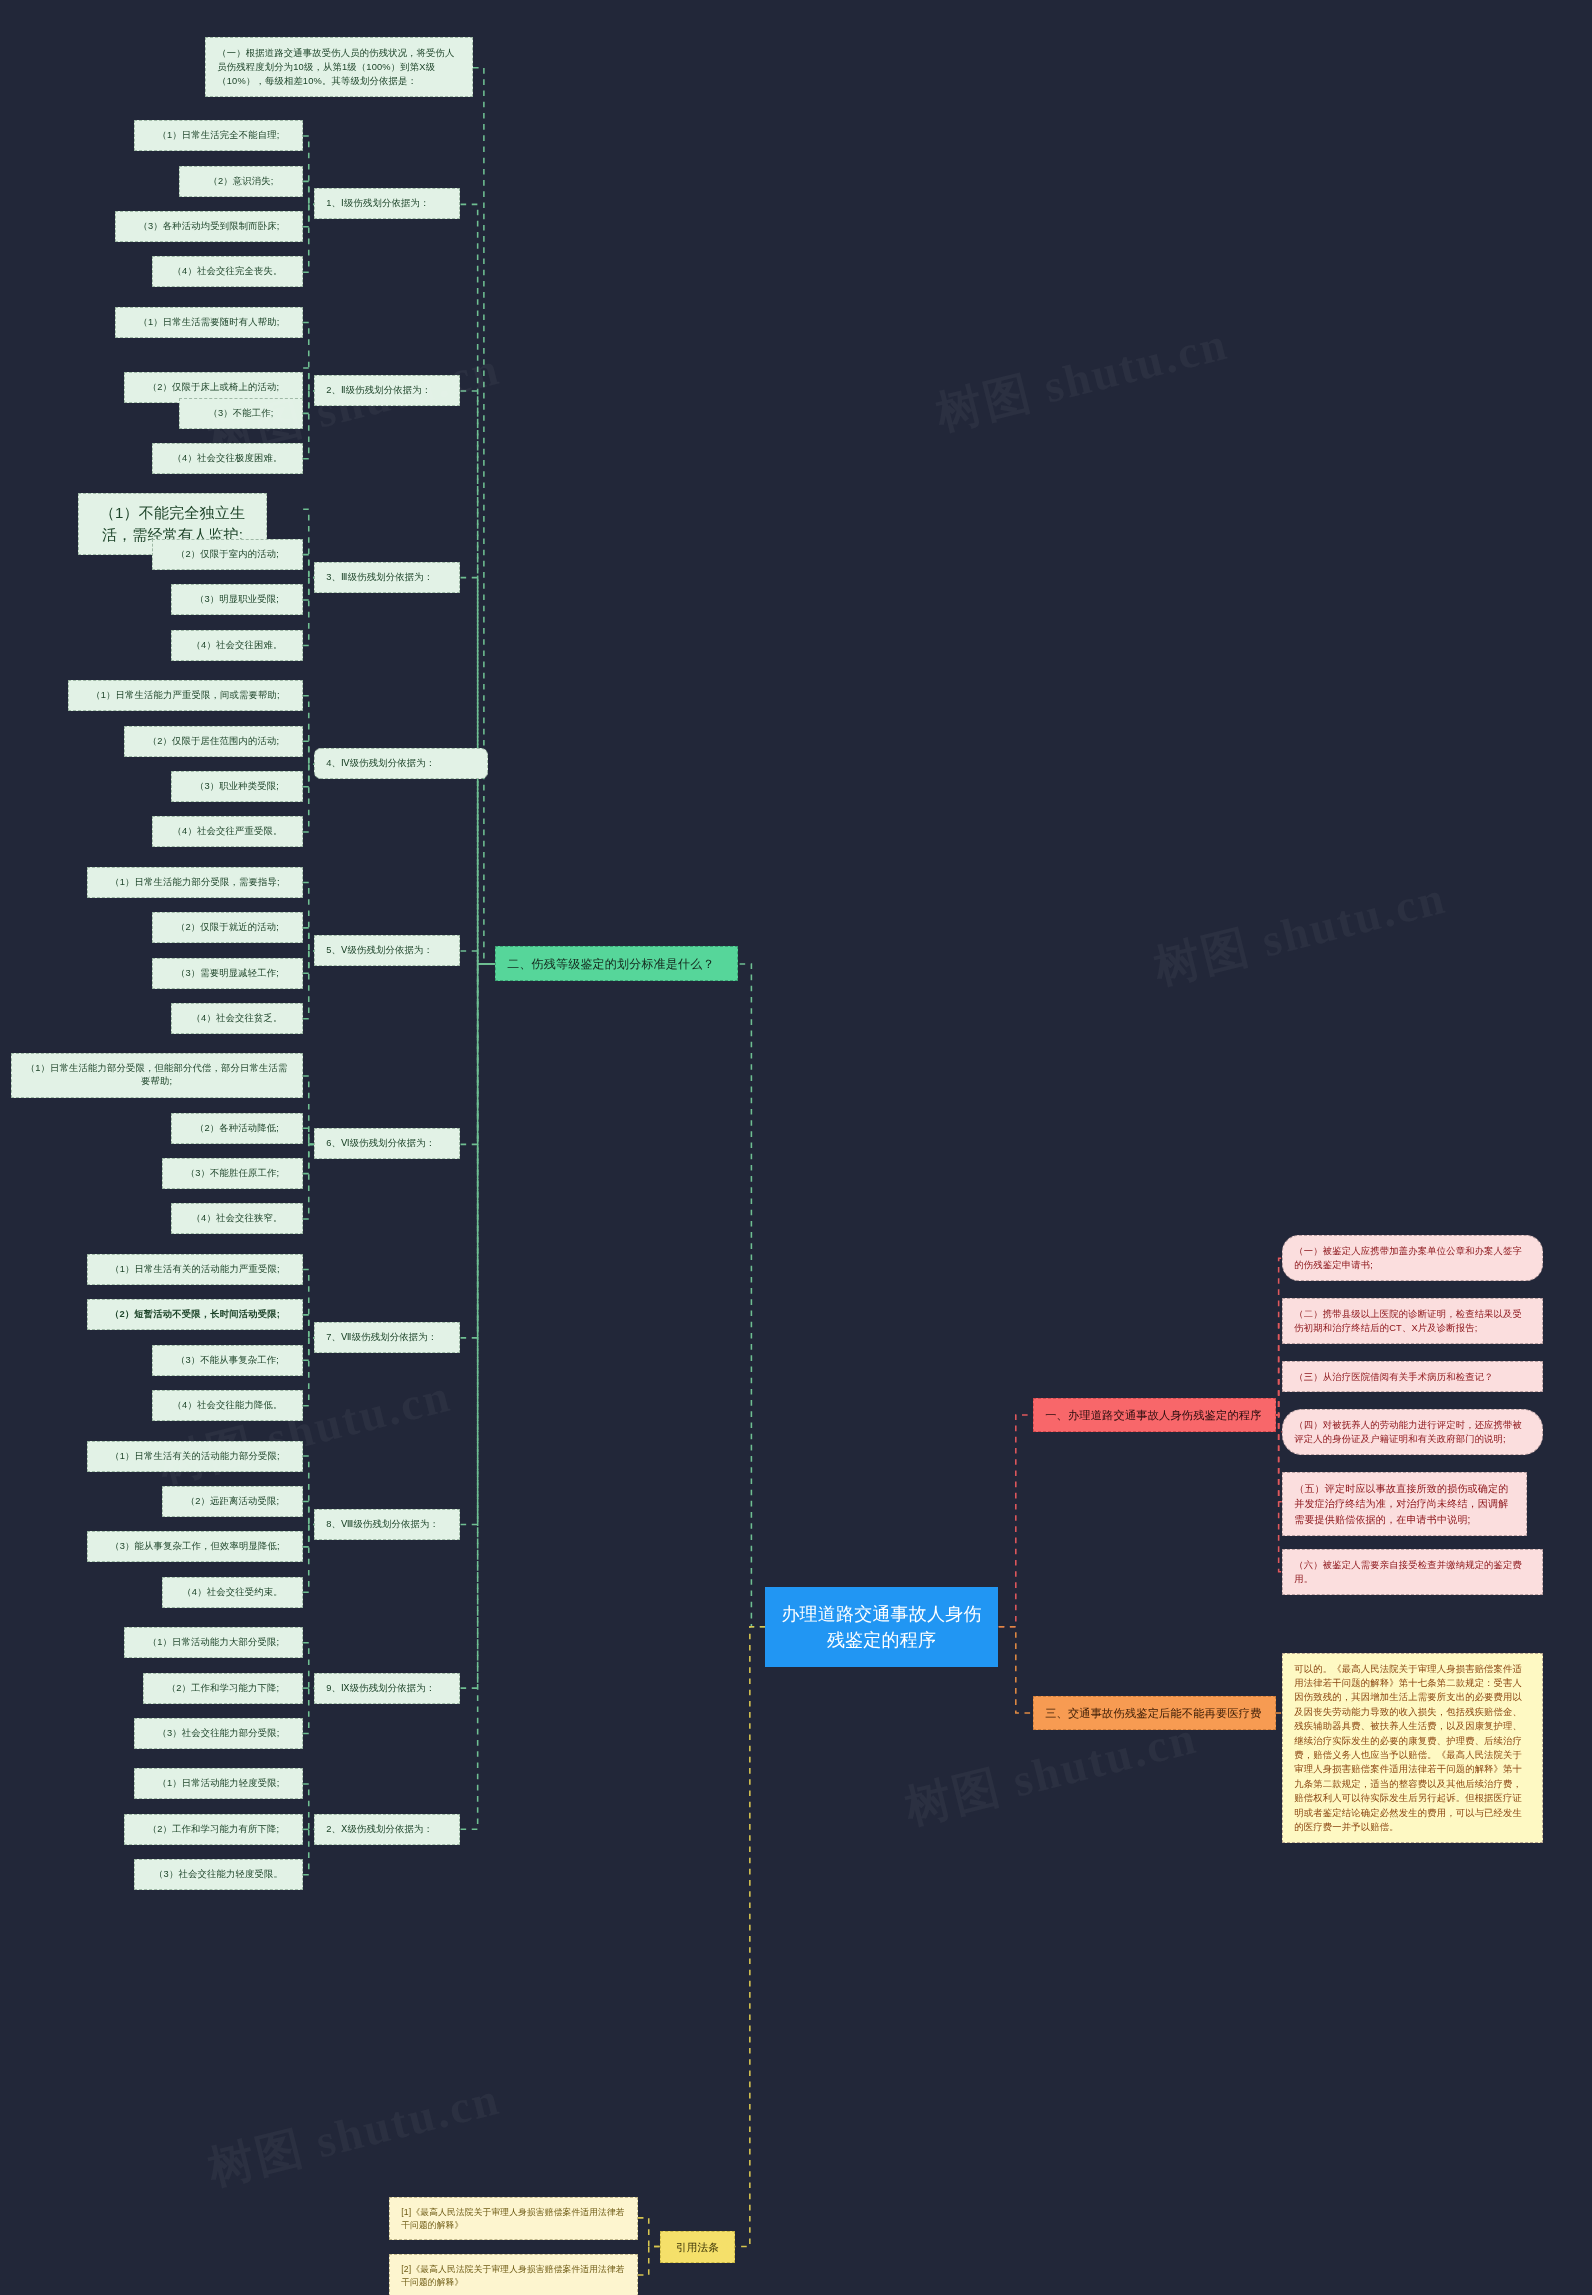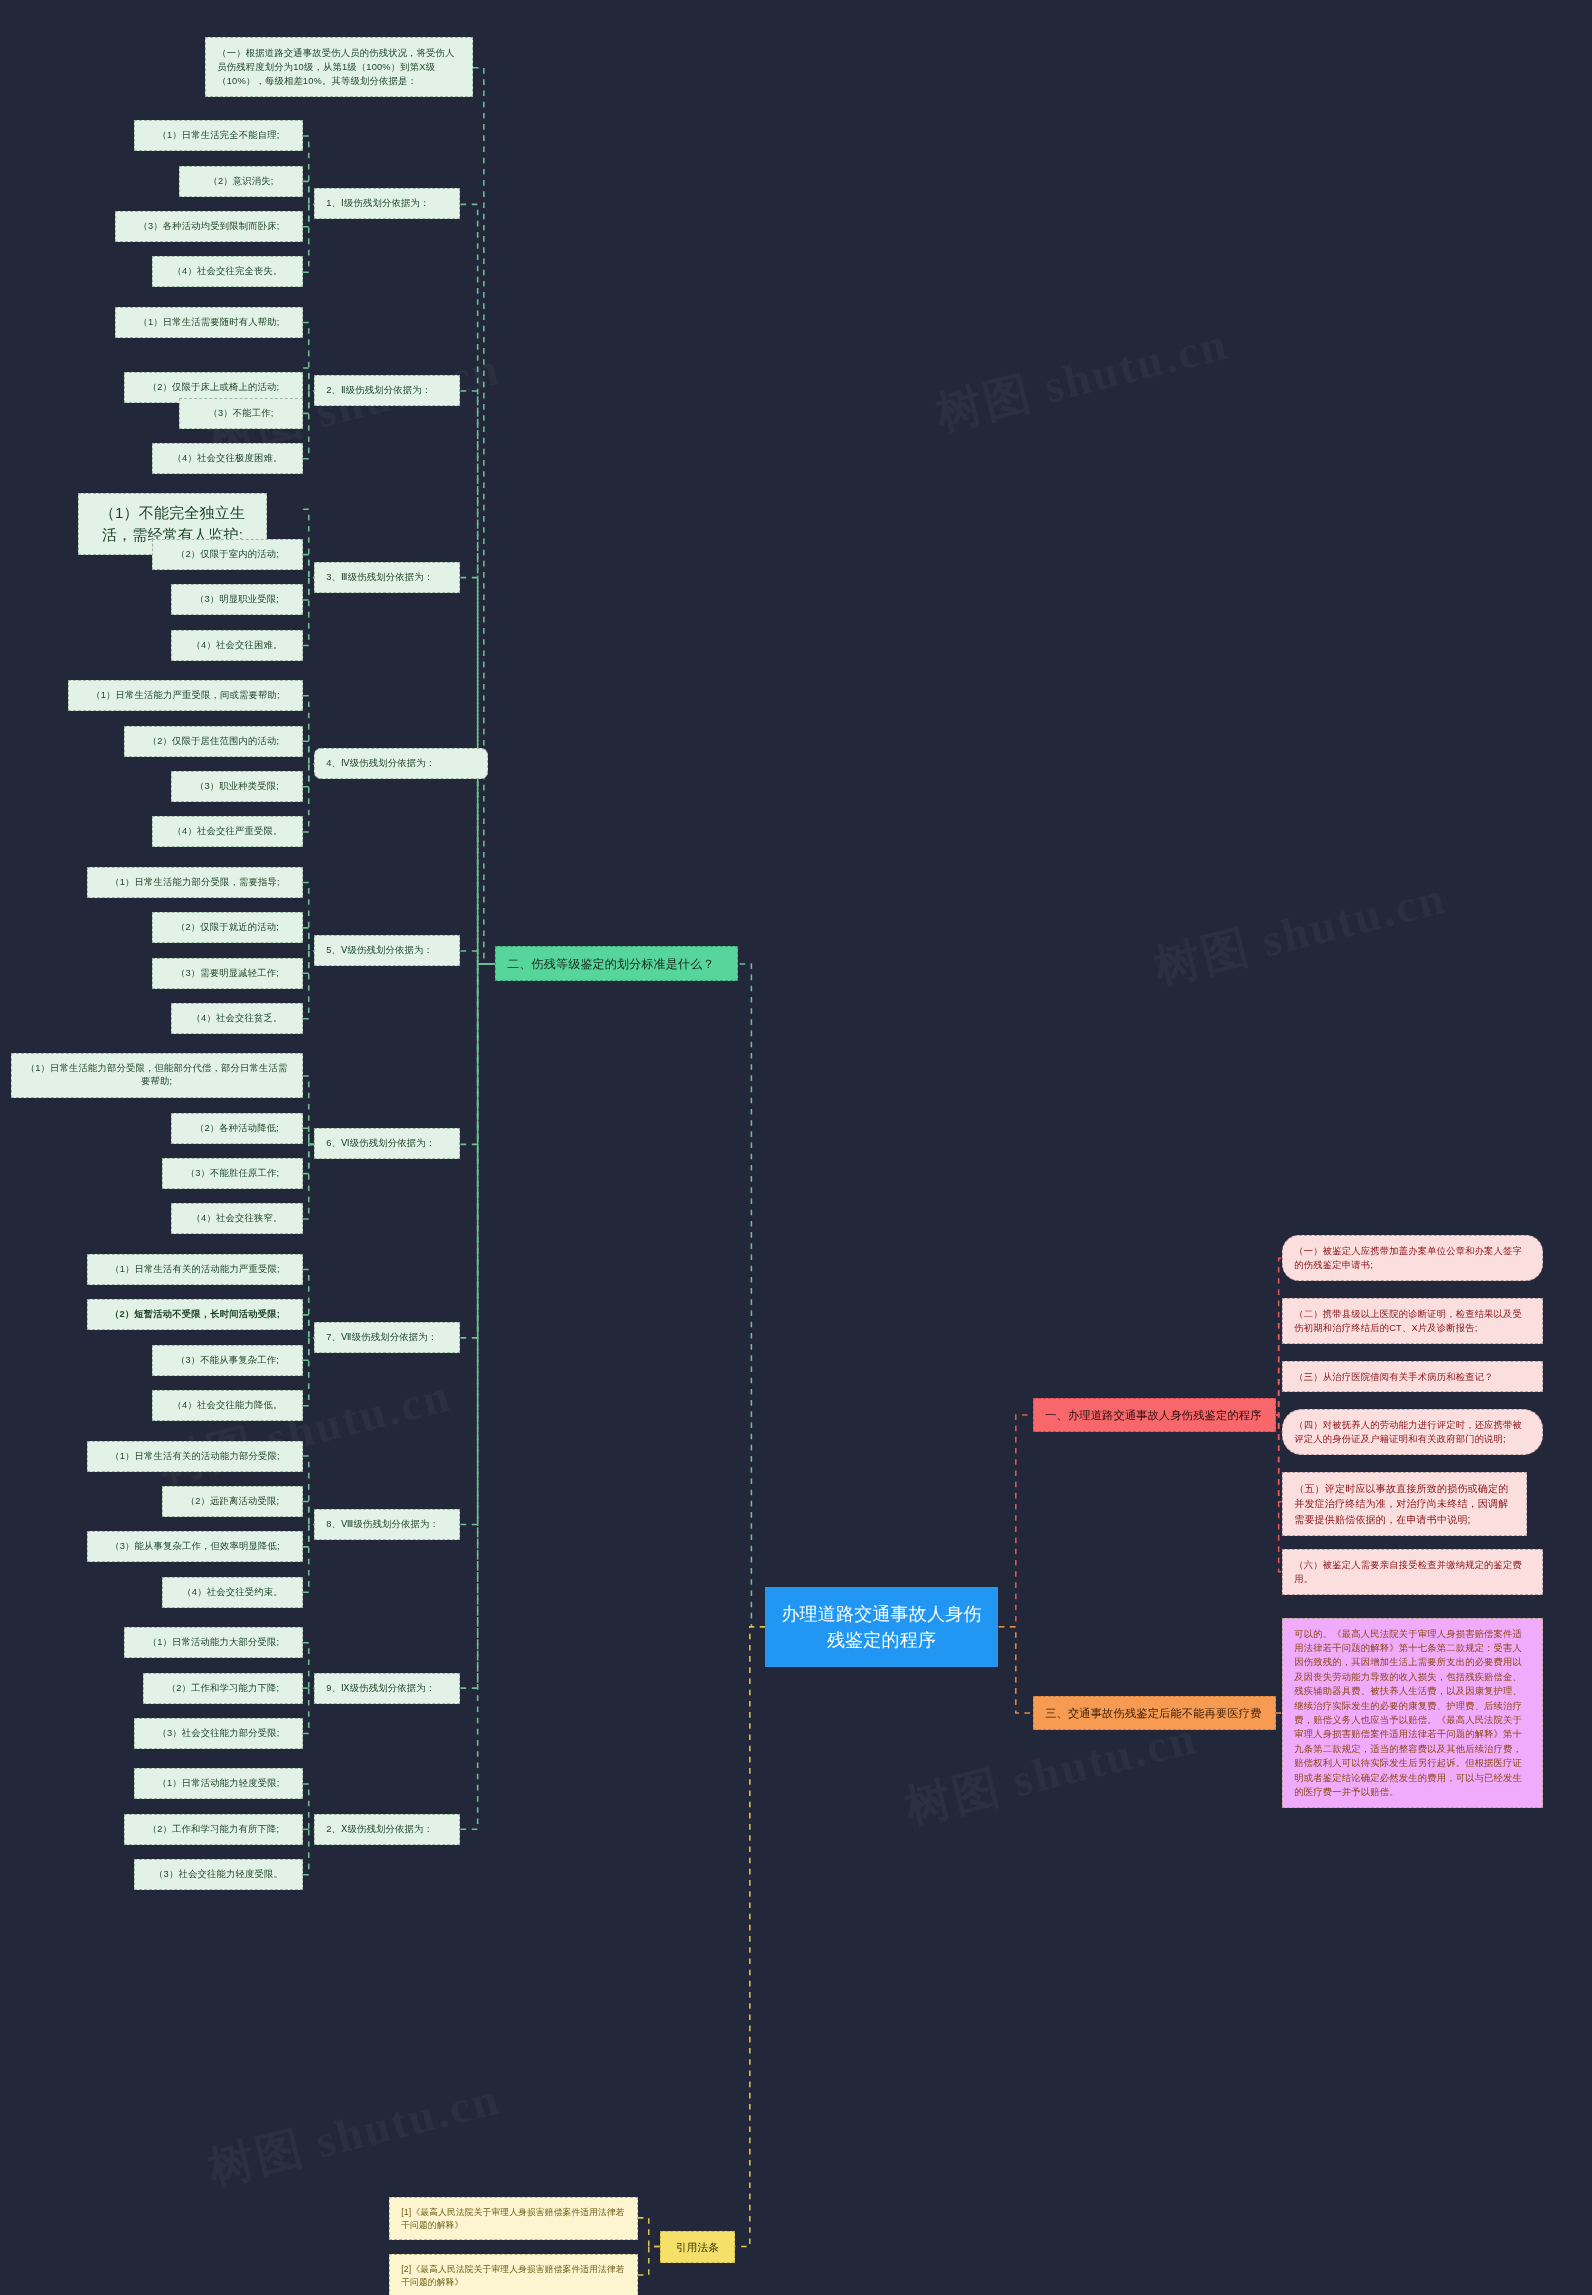--- a/index.html
+++ b/index.html
@@ -21,21 +21,21 @@
     white-space:pre-wrap;
   }
   
   .n-leaf-g { background:#e2f2e6; color:#1d4429; border:1.2px dashed #9fb9a6; }
   .n-lvl-g  { background:#e2f2e6; color:#1d4429; border:1.2px dashed #9fb9a6; }
   .n-branch-g { background:#56d69a; color:#13271c; border:1.2px dashed #3da173; font-size:13.7px; }
   
   .n-leaf-r { background:#fbdede; color:#8a1116; border:1.2px dashed #b9a0a1; }
   .n-branch-r { background:#f8676a; color:#2a0d0e; border:1.2px dashed #d3494c; font-size:13.7px; }
   
-  .n-leaf-o { background:#f0abfc; color:#8a4510; border:1.2px dashed #b9a68f; }
+  .n-leaf-o { background:#fef9c3; color:#8a4510; border:1.2px dashed #b9a68f;margin-top:35px; }
   .n-branch-o { background:#f79b52; color:#3a1c06; border:1.2px dashed #cf7d3a; font-size:13.7px; }
   
   .n-leaf-y { background:#fdf5cf; color:#6d5a13; border:1.2px dashed #c0b78a; }
   .n-branch-y { background:#f5e06a; color:#3b3306; border:1.2px dashed #c9b645; font-size:12.4px; }
   
   .n-center {
     background:#2196f3; color:#ffffff;
     font-size:18px; line-height:1.45; font-weight:500;
     padding:13.7px 16px;
     text-align:center;

